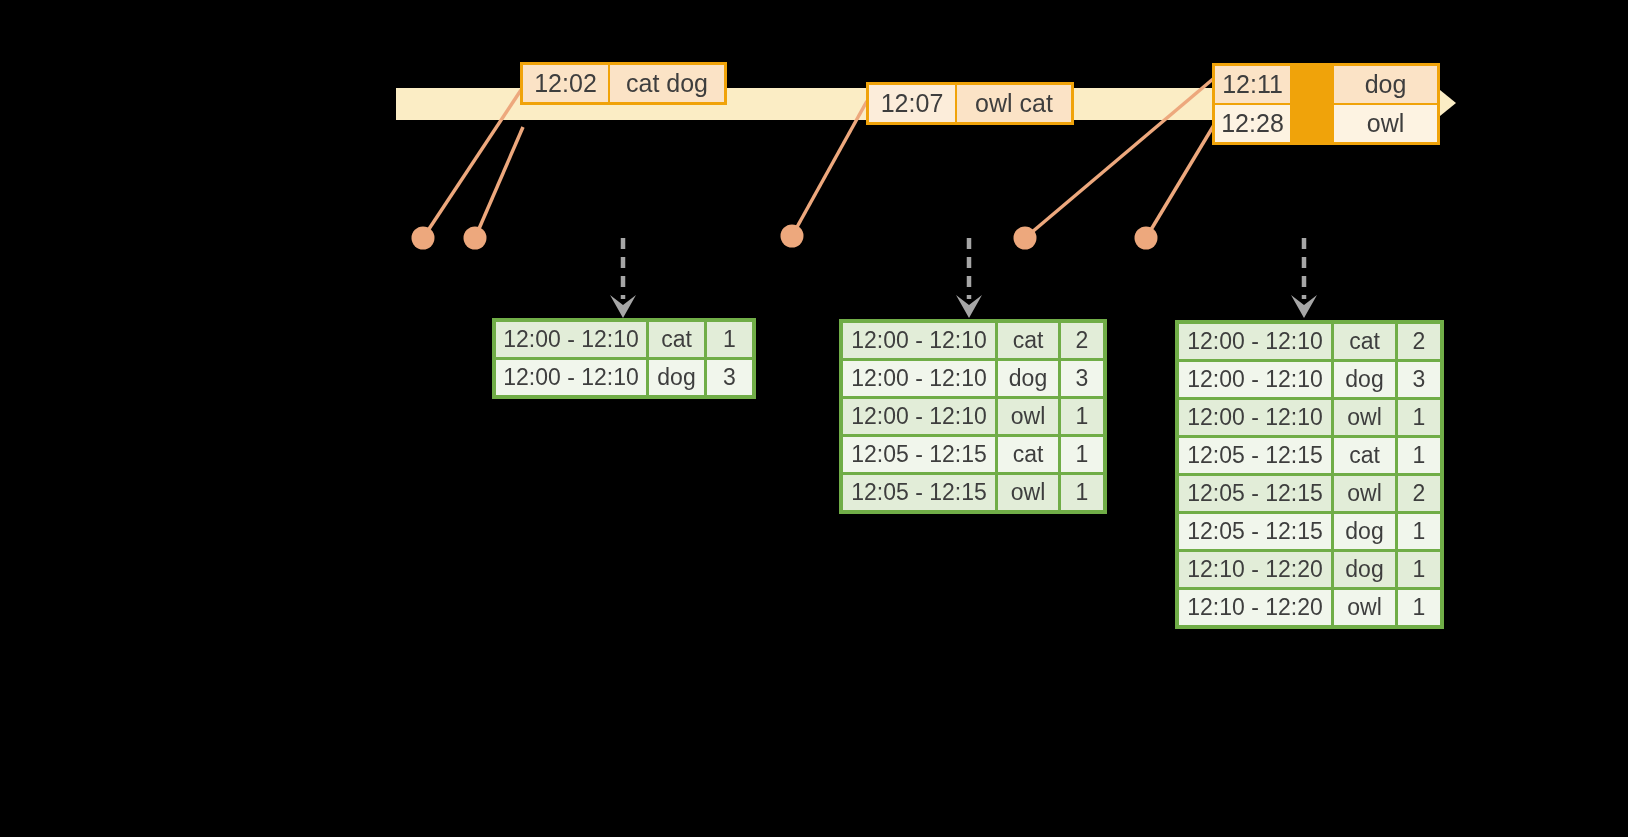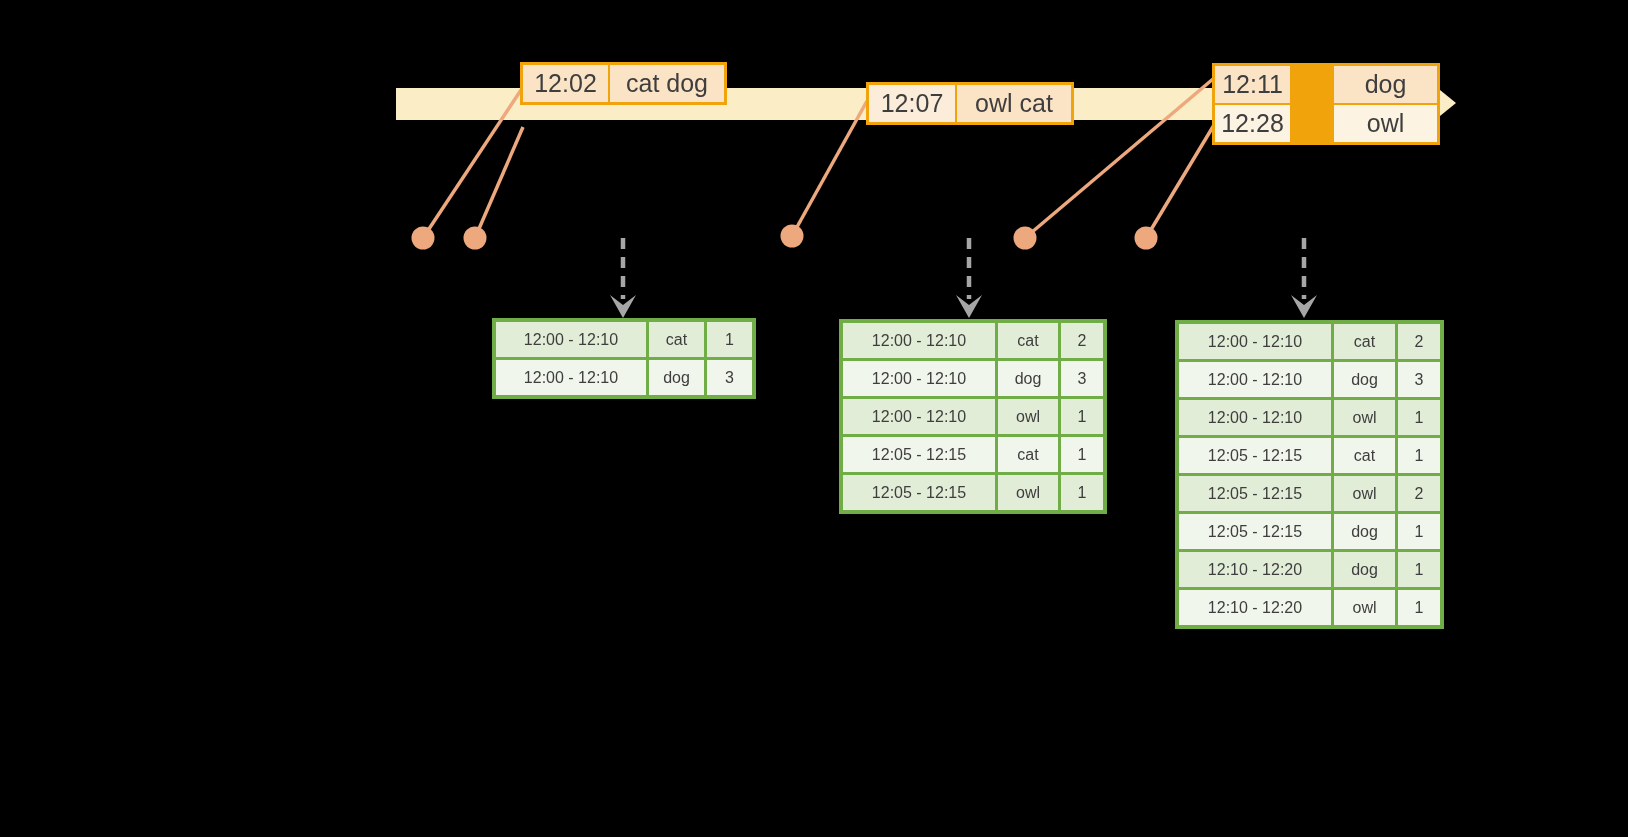--- a/index.html
+++ b/index.html
@@ -41,21 +41,21 @@
   .shade-cream{background:var(--cream);}
   .shade-mid{background:var(--mid);text-align:right;}
   
   .result-table{position:absolute;border:4px solid var(--green-border);
     background:var(--green-border);display:grid;grid-auto-rows:35px;gap:3px;}
   .res-row{display:grid;gap:3px;}
   .rt-1 .res-row{grid-template-columns:150px 55px 45px;}
   .rt-2 .res-row{grid-template-columns:152px 60px 42px;}
   .rt-3 .res-row{grid-template-columns:152px 61px 42px;}
   .res-cell{display:flex;align-items:center;justify-content:center;
-    font-size:16px;color:var(--text);}
+    font-size:23px;color:var(--text);}
   .row-dark .res-cell{background:var(--green-row-dark);}
   .row-light .res-cell{background:var(--green-row-light);}
 </style>
 </head>
 <body>
 
 <div class="canvas">
 
   <div class="timeline-bar"></div>
   <div class="timeline-head"></div>

